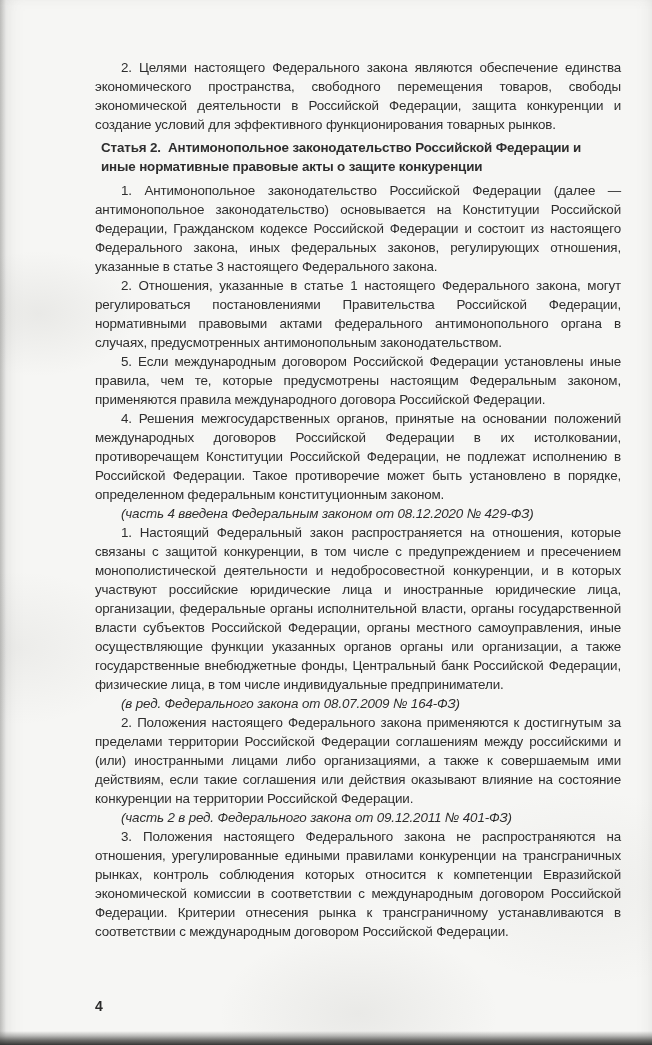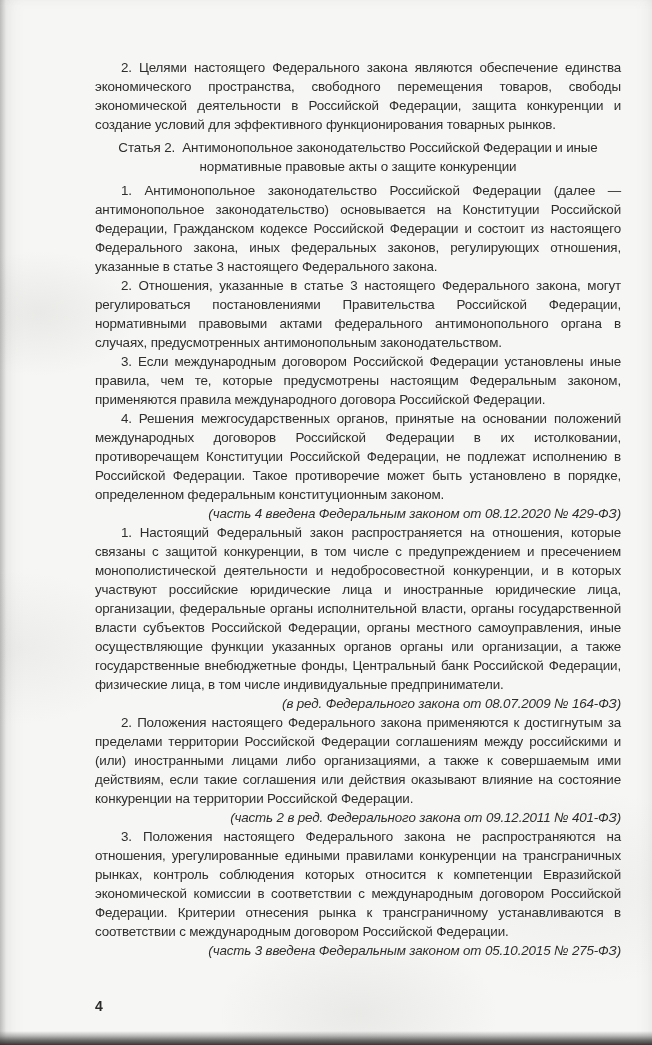--- a/index.html
+++ b/index.html
@@ -36,25 +36,25 @@
     letter-spacing: -0.15px;
   }
   p { margin: 0; }
   .paragraph {
     text-align: justify;
     text-indent: 26px;
   }
   .amendment {
     font-style: italic;
     text-indent: 26px;
-    text-align: right;
+    text-align: left;
   }
   .heading {
-    font-weight: 400;
-    text-align: center;
+    font-weight: 700;
+    text-align: left;
     text-indent: 0;
     margin: 5px 6px 5px 6px;
     line-height: 18.5px;
   }
   .page-number {
     position: absolute;
     left: 95px;
     top: 998px;
     font-size: 14px;
     font-weight: 700;
@@ -79,26 +79,25 @@
 </style>
 </head>
 <body>
 
 <div class="page">
   <div class="scan-edge-left"></div>
   <div class="text-flow">
       <p class="paragraph">2. Целями настоящего Федерального закона являются обеспечение единства экономического пространства, свободного перемещения товаров, свободы экономической деятельности в Российской Федерации, защита конкуренции и создание условий для эффективного функционирования товарных рынков.</p>
       <p class="heading">Статья 2.&nbsp; Антимонопольное законодательство Российской Федерации и иные нормативные правовые акты о защите конкуренции</p>
       <p class="paragraph">1. Антимонопольное законодательство Российской Федерации (далее — антимонопольное законодательство) основывается на Конституции Российской Федерации, Гражданском кодексе Российской Федерации и состоит из настоящего Федерального закона, иных федеральных законов, регулирующих отношения, указанные в статье 3 настоящего Федерального закона.</p>
-      <p class="paragraph">2. Отношения, указанные в статье 3 настоящего Федерального закона, могут регулироваться постановлениями Правительства Российской Федерации, нормативными правовыми актами федерального антимонопольного органа в случаях, предусмотренных антимонопольным законодательством.</p>
-      <p class="paragraph">3. Если международным договором Российской Федерации установлены иные правила, чем те, которые предусмотрены настоящим Федеральным законом, применяются правила международного договора Российской Федерации.</p>
+      <p class="paragraph">2. Отношения, указанные в статье 1 настоящего Федерального закона, могут регулироваться постановлениями Правительства Российской Федерации, нормативными правовыми актами федерального антимонопольного органа в случаях, предусмотренных антимонопольным законодательством.</p>
+      <p class="paragraph">5. Если международным договором Российской Федерации установлены иные правила, чем те, которые предусмотрены настоящим Федеральным законом, применяются правила международного договора Российской Федерации.</p>
       <p class="paragraph">4. Решения межгосударственных органов, принятые на основании положений международных договоров Российской Федерации в их истолковании, противоречащем Конституции Российской Федерации, не подлежат исполнению в Российской Федерации. Такое противоречие может быть установлено в порядке, определенном федеральным конституционным законом.</p>
       <p class="amendment">(часть 4 введена Федеральным законом от 08.12.2020 № 429-ФЗ)</p>
       <p class="paragraph">1. Настоящий Федеральный закон распространяется на отношения, которые связаны с защитой конкуренции, в том числе с предупреждением и пресечением монополистической деятельности и недобросовестной конкуренции, и в которых участвуют российские юридические лица и иностранные юридические лица, организации, федеральные органы исполнительной власти, органы государственной власти субъектов Российской Федерации, органы местного самоуправления, иные осуществляющие функции указанных органов органы или организации, а также государственные внебюджетные фонды, Центральный банк Российской Федерации, физические лица, в том числе индивидуальные предприниматели.</p>
       <p class="amendment">(в ред. Федерального закона от 08.07.2009 № 164-ФЗ)</p>
       <p class="paragraph">2. Положения настоящего Федерального закона применяются к достигнутым за пределами территории Российской Федерации соглашениям между российскими и (или) иностранными лицами либо организациями, а также к совершаемым ими действиям, если такие соглашения или действия оказывают влияние на состояние конкуренции на территории Российской Федерации.</p>
       <p class="amendment">(часть 2 в ред. Федерального закона от 09.12.2011 № 401-ФЗ)</p>
       <p class="paragraph">3. Положения настоящего Федерального закона не распространяются на отношения, урегулированные едиными правилами конкуренции на трансграничных рынках, контроль соблюдения которых относится к компетенции Евразийской экономической комиссии в соответствии с международным договором Российской Федерации. Критерии отнесения рынка к трансграничному устанавливаются в соответствии с международным договором Российской Федерации.</p>
-      <p class="amendment">(часть 3 введена Федеральным законом от 05.10.2015 № 275-ФЗ)</p>
     </div>
   <div class="page-number">4</div>
   <div class="scan-edge-bottom"></div>
 </div>
 
 </body></html>

